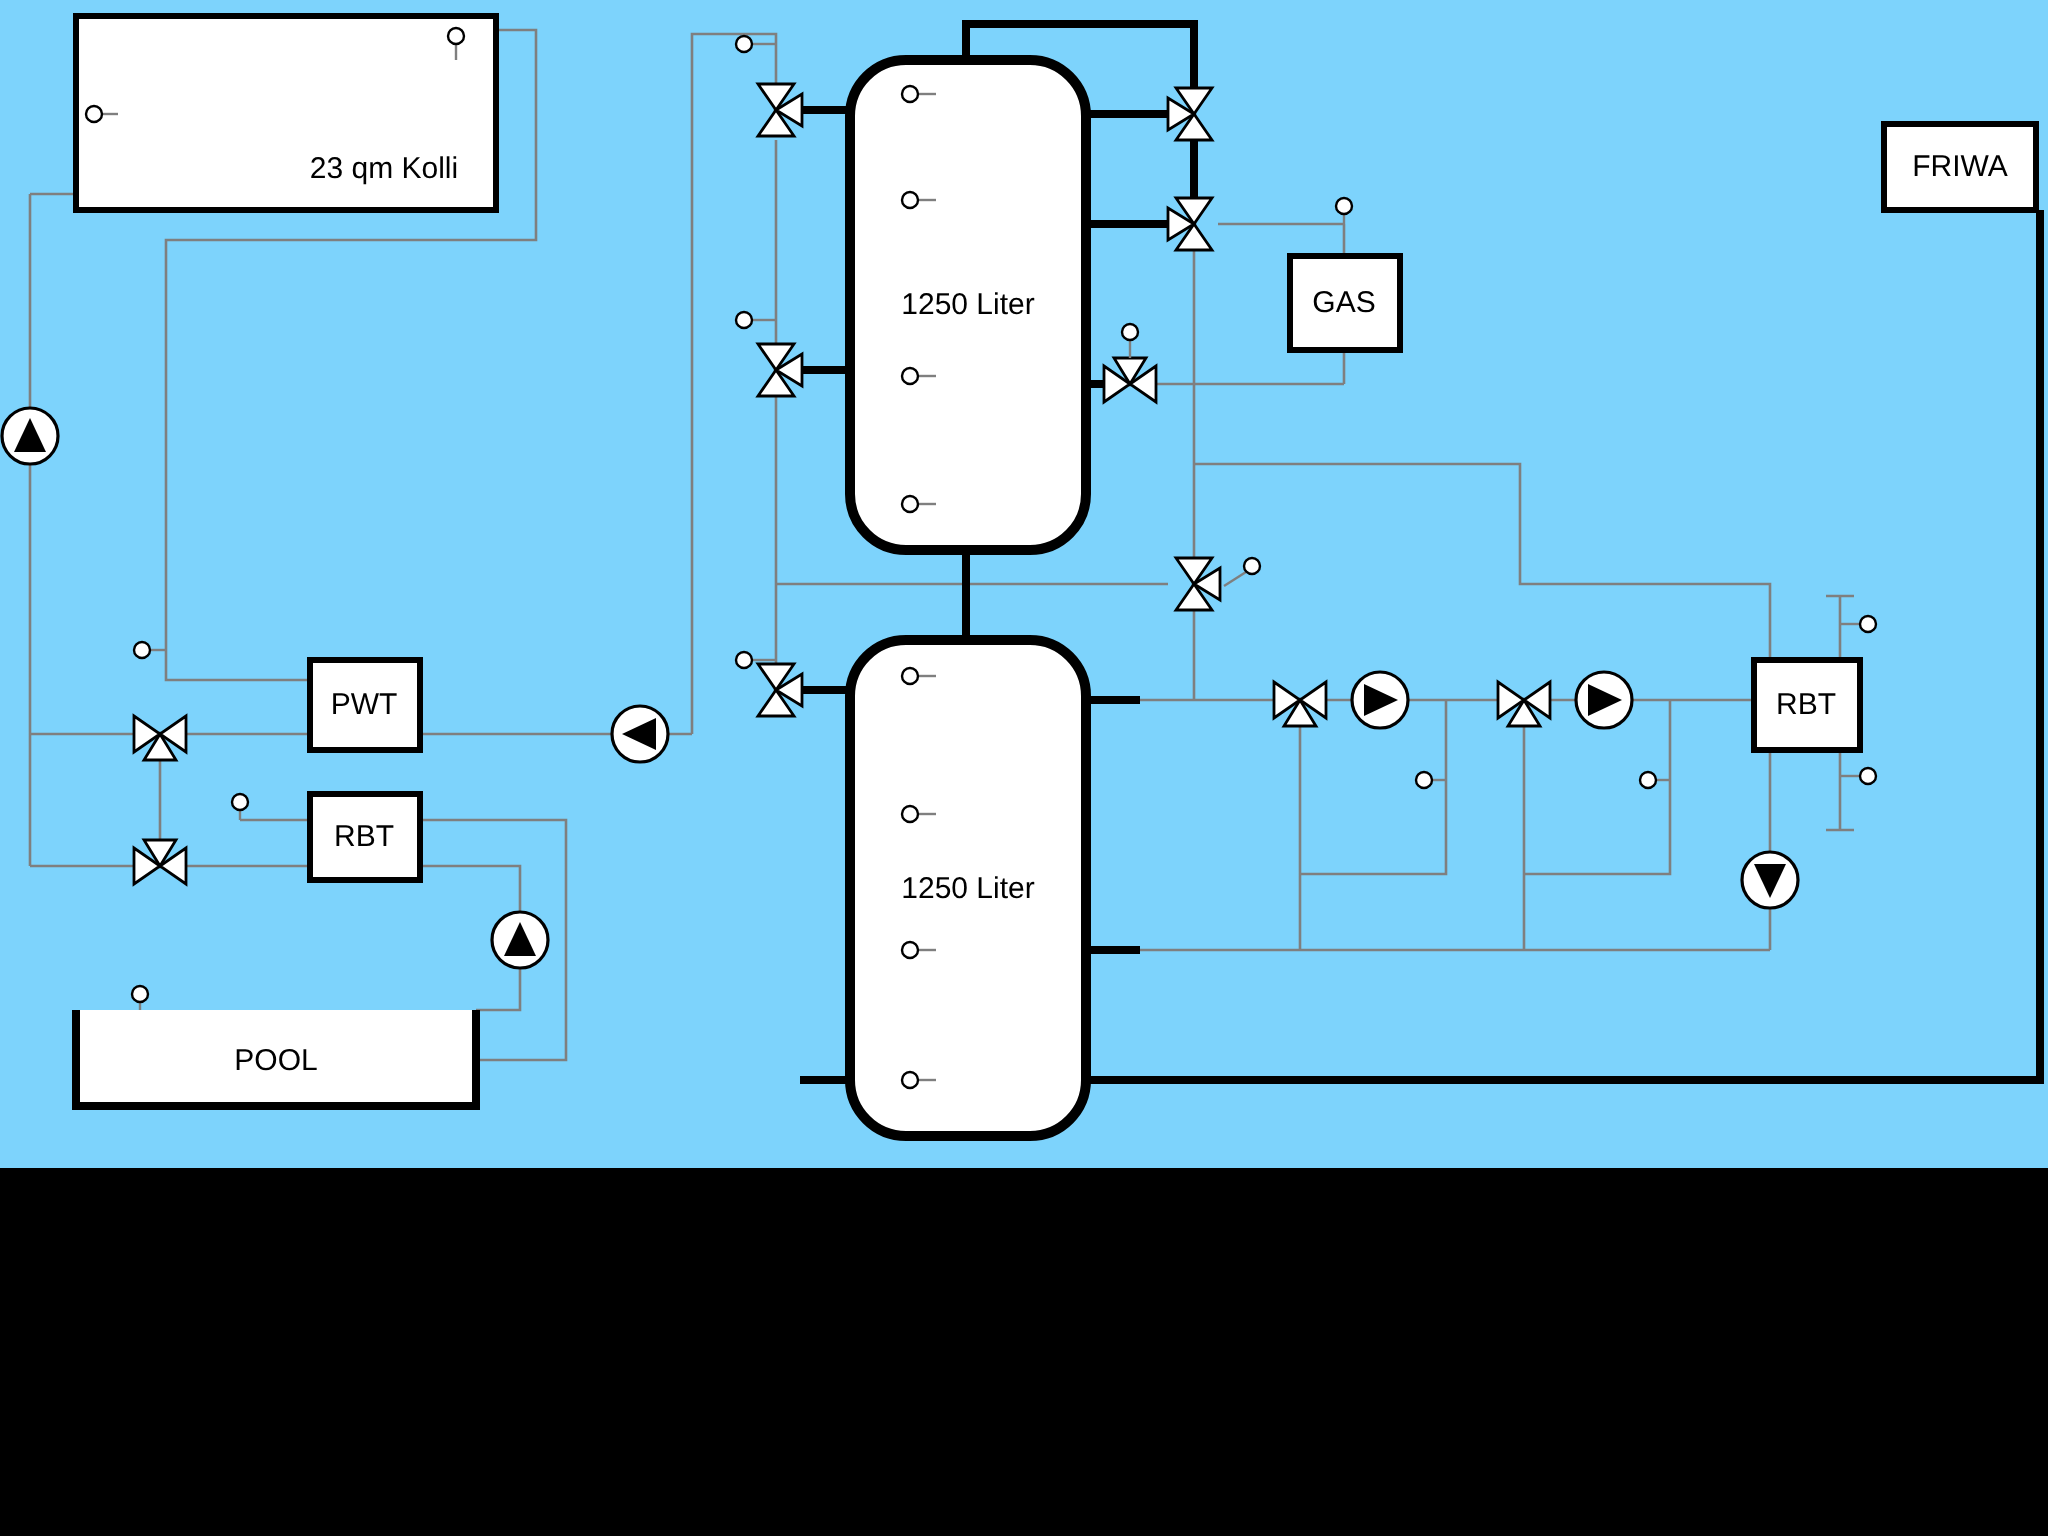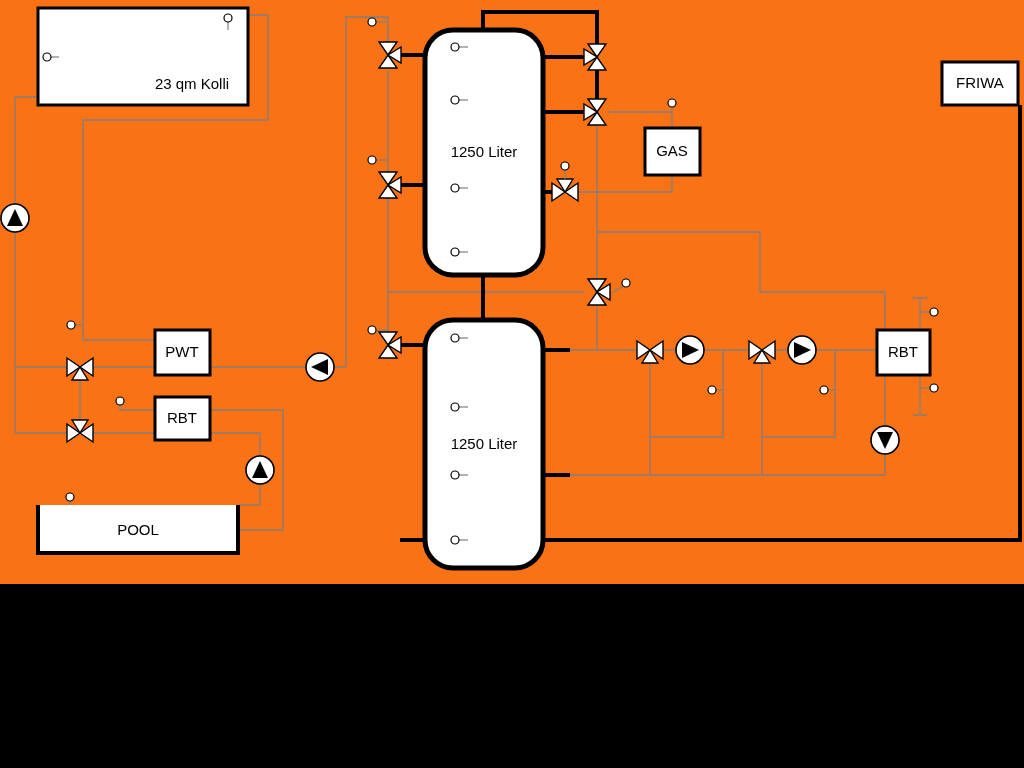--- a/index.html
+++ b/index.html
@@ -1,16 +1,16 @@
 <!DOCTYPE html>
 <html><head>
 <meta charset="utf-8">
 <style>
   html,body{margin:0;padding:0;background:#000;}
-  .stage{position:relative;width:1024px;height:768px;background:#f97316;overflow:hidden;
+  .stage{position:relative;width:1024px;height:768px;background:#7dd3fc;overflow:hidden;
          font-family:"Liberation Sans",sans-serif;}
   svg{position:absolute;left:0;top:0;}
   .pipe-thin{stroke:#7f7f7f;stroke-width:1.3;fill:none;}
   .pipe-thick{stroke:#000000;stroke-width:4;fill:none;}
   .box{fill:#ffffff;stroke:#000000;stroke-width:3;}
   .tank{fill:#ffffff;stroke:#000000;stroke-width:5;}
   .pool{fill:#ffffff;stroke:#000000;stroke-width:4;}
   .valve{fill:#ffffff;stroke:#000000;stroke-width:1.4;stroke-linejoin:miter;}
   .pumpc{fill:#ffffff;stroke:#000000;stroke-width:1.6;}
   .pumpt{fill:#000000;stroke:none;}

